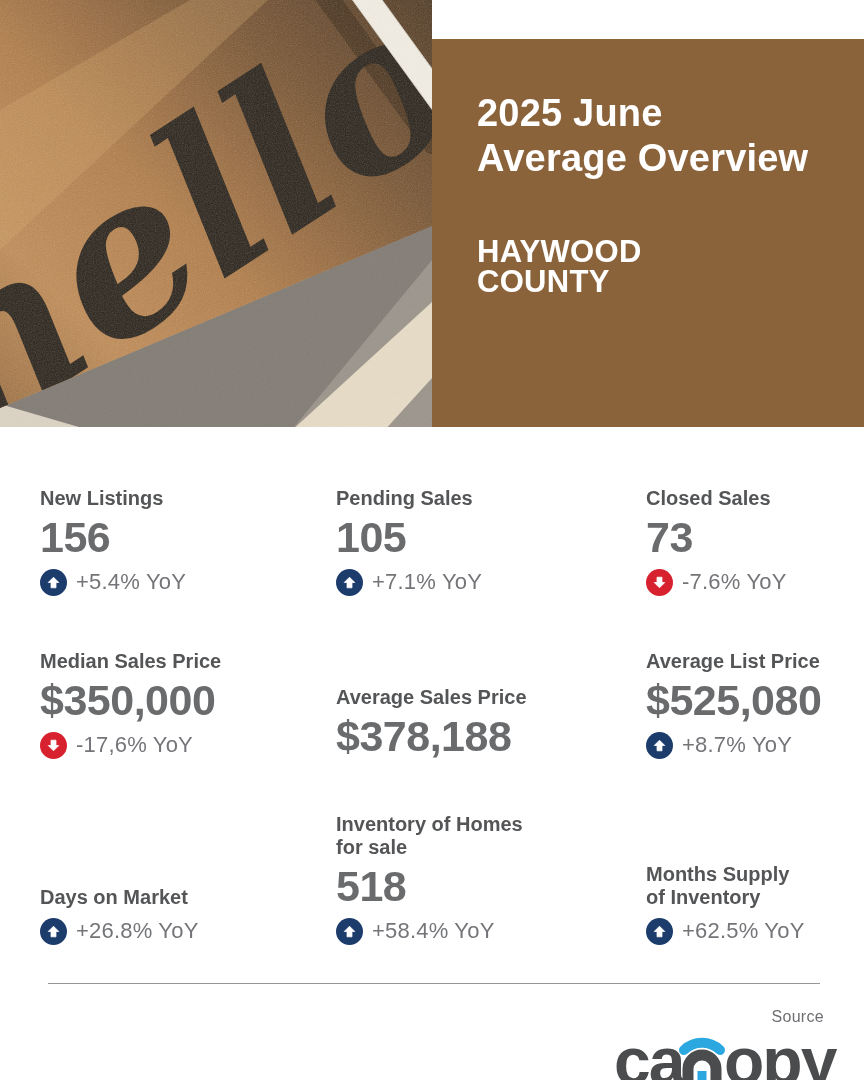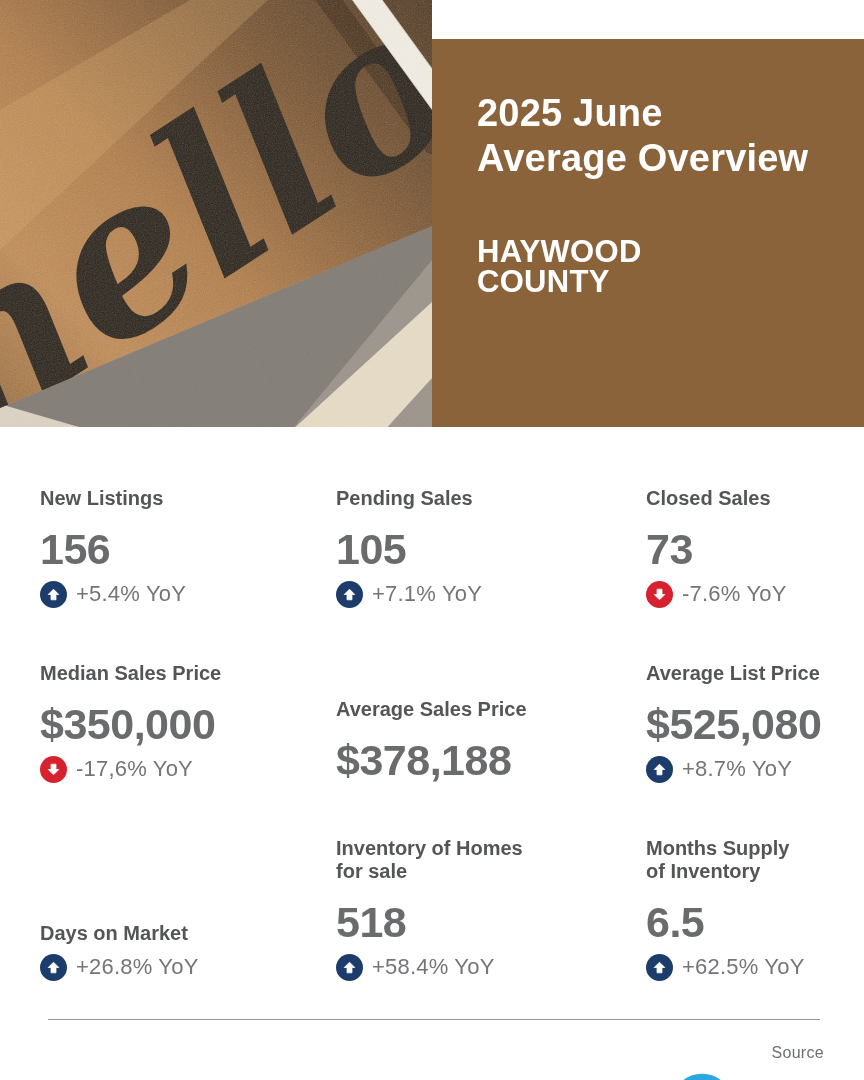--- a/index.html
+++ b/index.html
@@ -27,21 +27,21 @@
     grid-template-columns:296px 310px auto;
     padding:60px 20px 0 40px;
     row-gap:54px;
     align-items:end;
   }
   .stat-cell { display:flex; flex-direction:column; justify-content:flex-end; }
   .stat-label { font-size:20px; font-weight:700; color:#545557; line-height:1.16; }
   .stat-label span { display:block; }
   .stat-value {
     font-size:43px; font-weight:700; color:#6A6B6D;
-    line-height:1.04; margin-top:17px; letter-spacing:-0.5px;
+    line-height:1.04; margin-top:5px; letter-spacing:-0.5px;
   }
   .stat-change {
     display:flex; gap:9px; margin-top:9px;
     font-size:22px; color:#747579; letter-spacing:0.2px;
   }
   .badge {
     width:27px; height:27px; border-radius:50%;
     display:flex; align-items:center; justify-content:center; flex:0 0 27px;
   }
   .badge svg { width:15px; height:15px; display:block; }
@@ -239,21 +239,20 @@
         </span>
         <span>+58.4% YoY</span>
       </div>
     </div>
 
     <div class="stat-cell">
       <div class="stat-label">
         <span>Months Supply</span>
           <span>of Inventory</span>
       </div>
-      <div class="stat-value">6.5</div>
       <div class="stat-change">
         <span class="badge badge-up">
           <svg viewBox="0 0 24 24">
               <path d="M12 3.5 L20.5 12 H16 V20.5 H8 V12 H3.5 Z" fill="#fff" stroke="#fff" stroke-width="1.2" stroke-linejoin="round"></path>
             </svg>
         </span>
         <span>+62.5% YoY</span>
       </div>
     </div>
 

